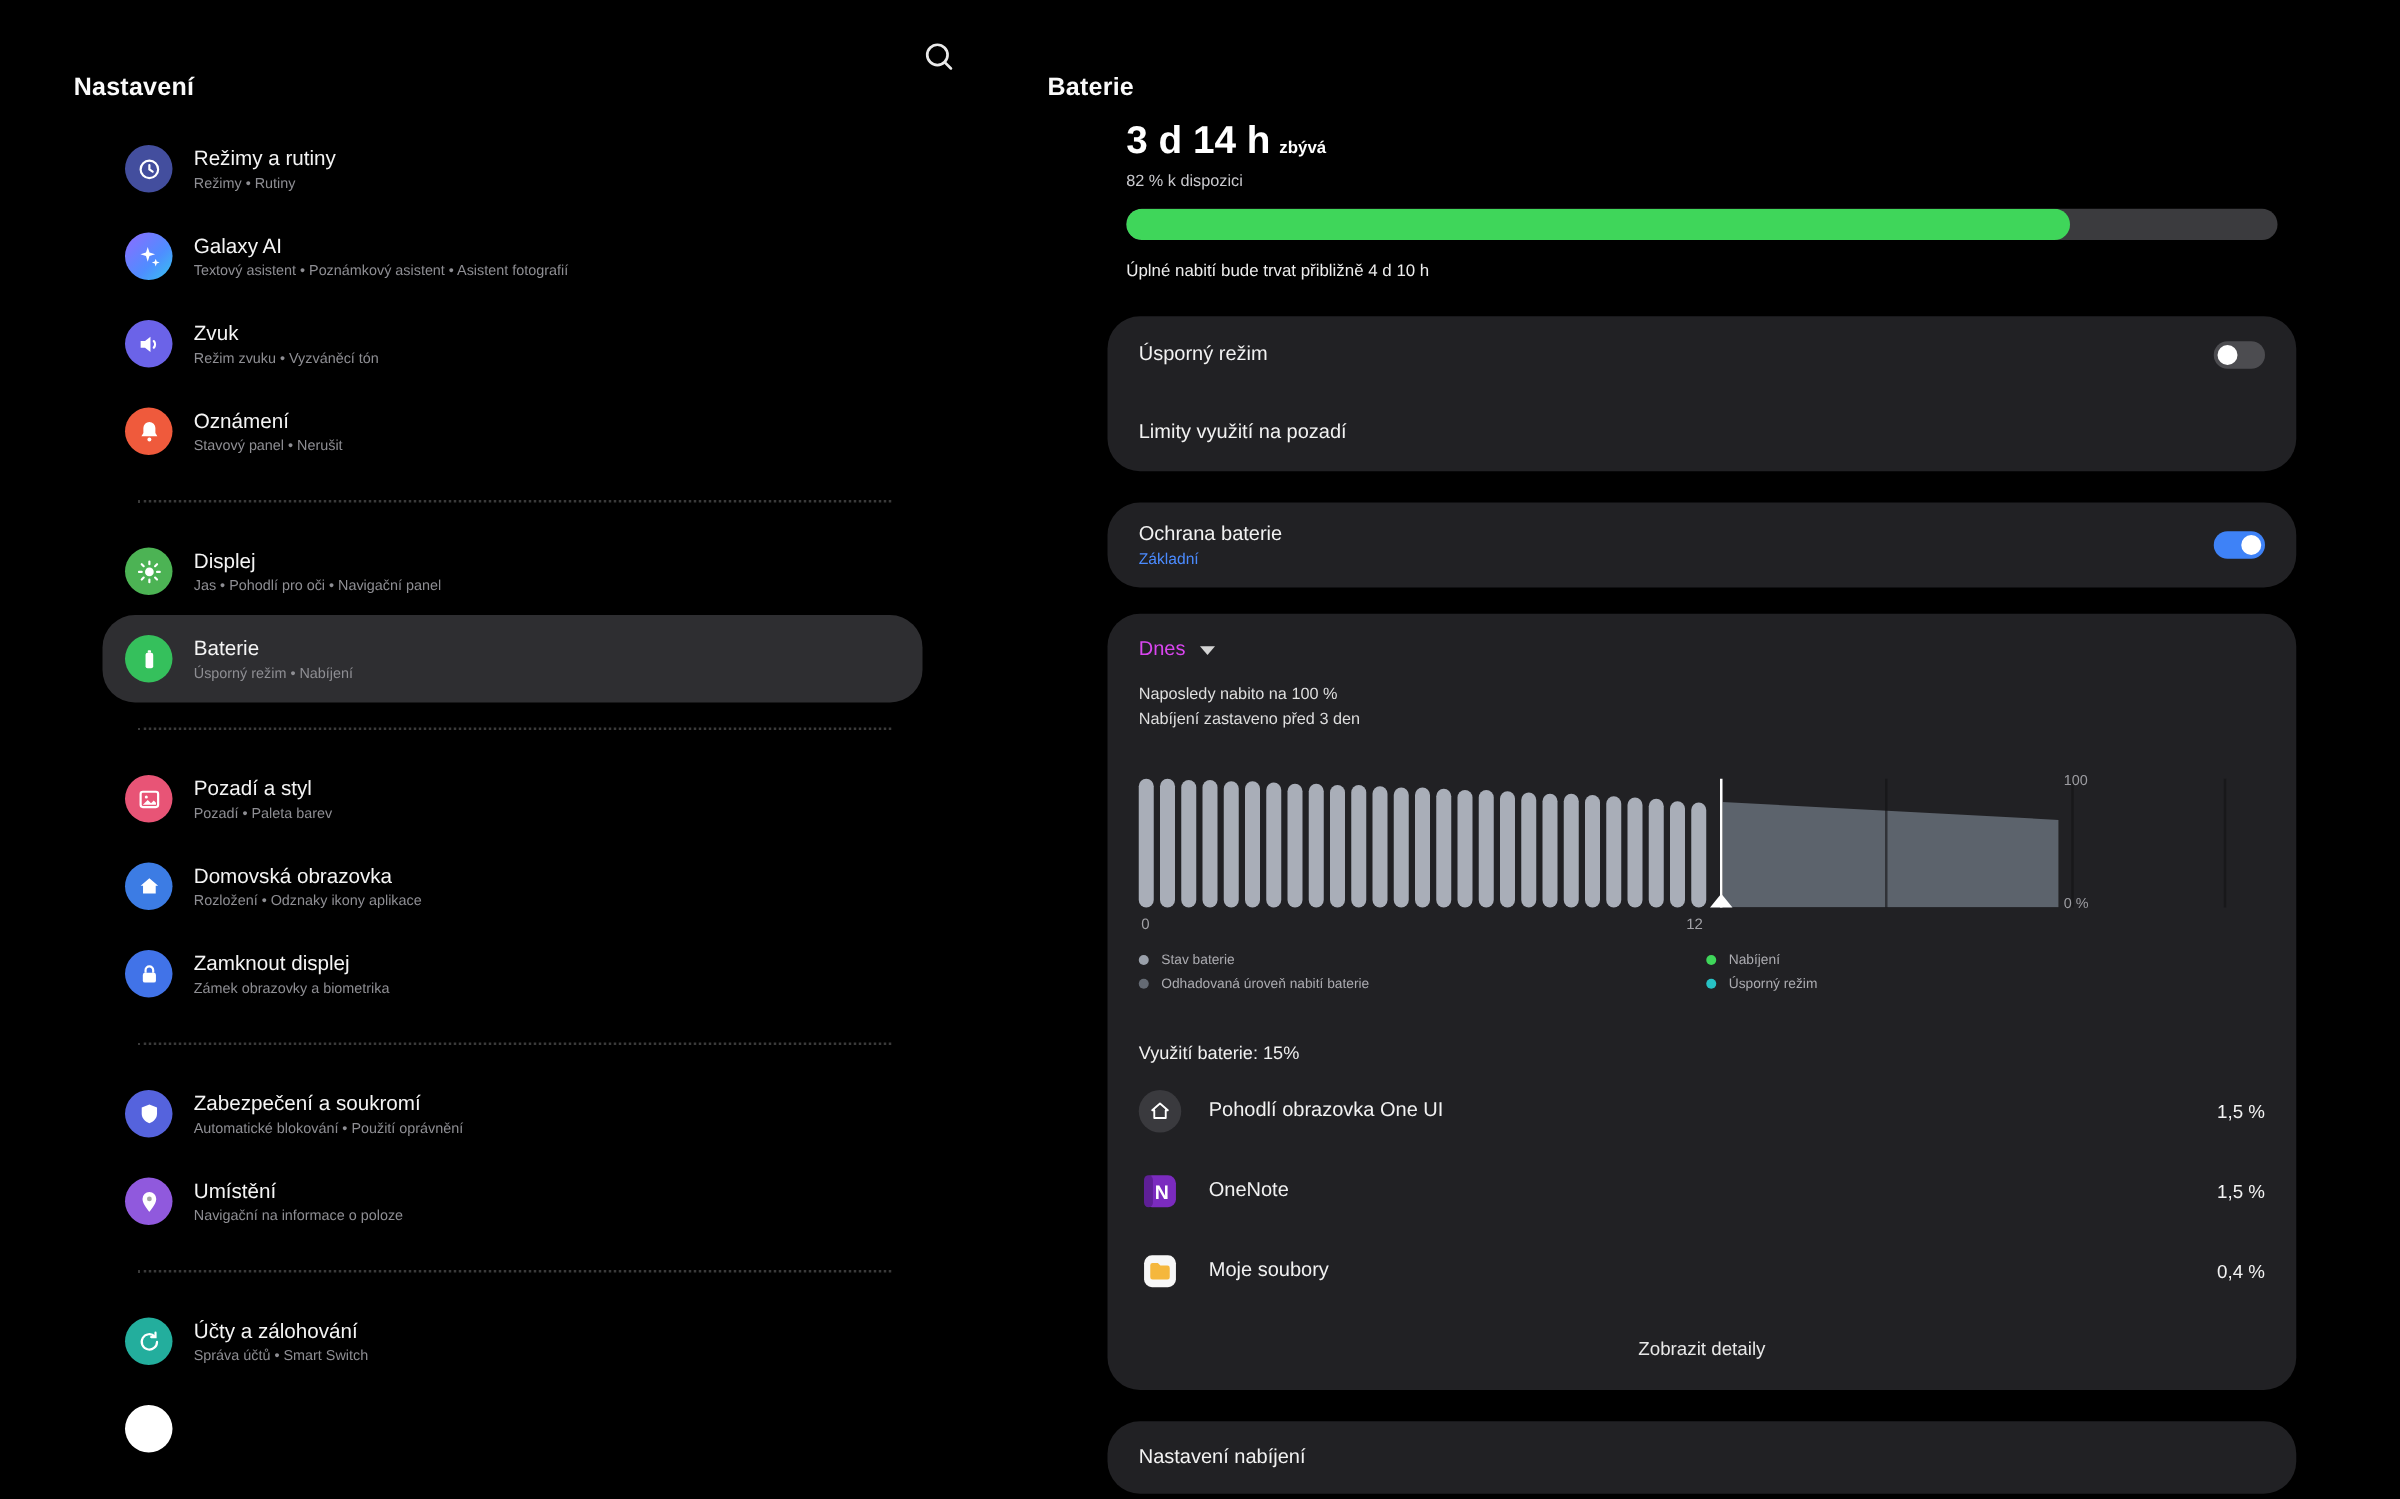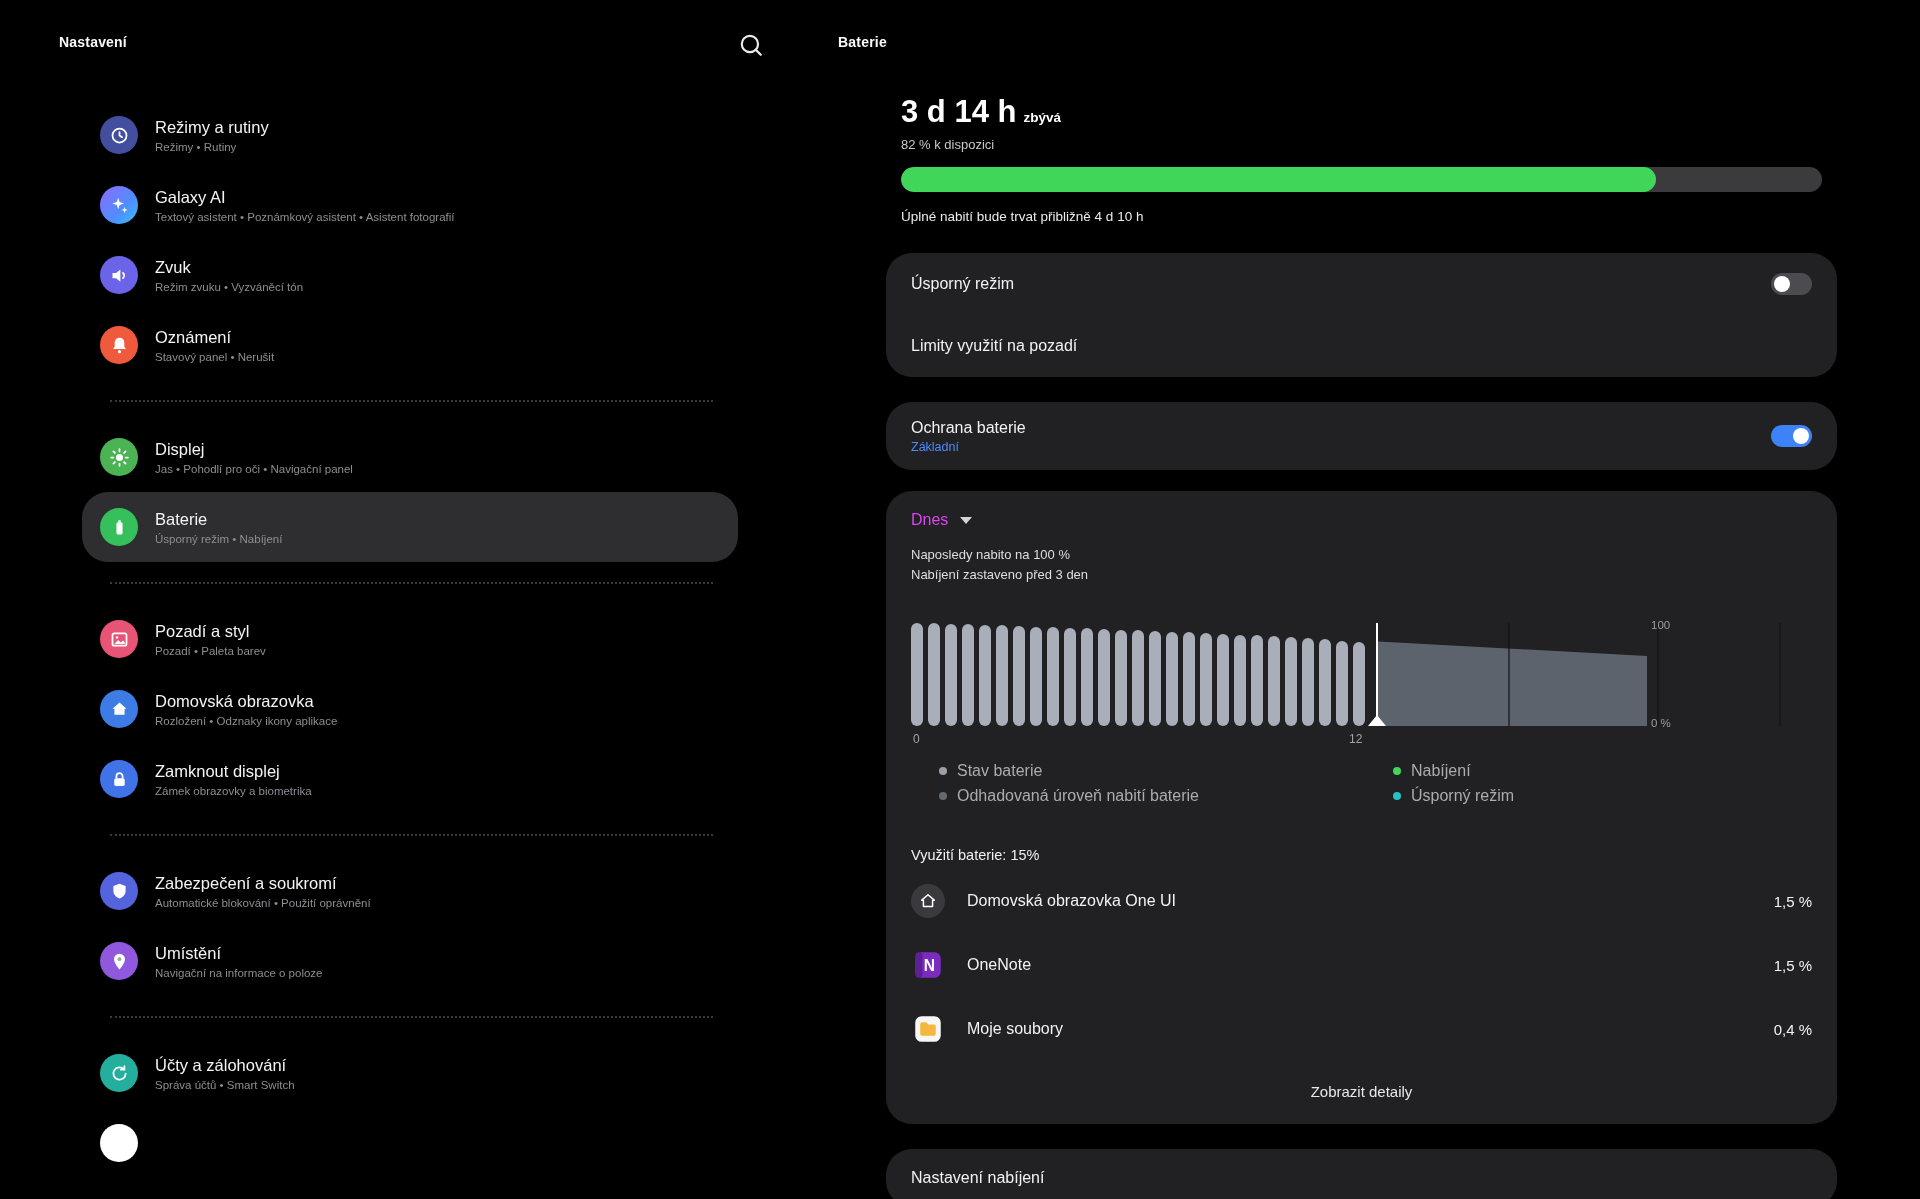--- a/index.html
+++ b/index.html
@@ -1,19 +1,19 @@
 <!DOCTYPE html>
 <html><head>
 <meta charset="utf-8">
 <style>
   * { margin:0; padding:0; box-sizing:border-box; }
   html,body { width:1920px; height:1199px; background:#000; }
   body { font-family:"Liberation Sans", sans-serif; color:#f2f2f2; position:relative; overflow:hidden; }
 
-  .pane-title { font-size:14px; font-weight:700; color:#fafafa; letter-spacing:.2px; }
+  .pane-title { font-size:20px; font-weight:700; color:#fafafa; letter-spacing:.2px;margin-top:25px; }
 
   
   #left-pane { position:absolute; left:0; top:0; width:800px; height:100%; }
   #left-title { position:absolute; left:59px; top:34px; }
   #search-btn { position:absolute; left:738px; top:32px; width:28px; height:28px; cursor:pointer; }
   #search-btn svg { width:26px; height:26px; }
   #sidebar { position:absolute; left:82px; top:100px; width:656px; }
   .side-item { display:flex; align-items:center; height:70px; padding:0 18px; border-radius:26px; cursor:pointer; }
   .side-item.selected { background:#2e2e31; }
   .icon-circle { width:38px; height:38px; border-radius:50%; flex:0 0 38px; display:flex; align-items:center; justify-content:center; margin-right:17px; overflow:hidden; }
@@ -61,21 +61,21 @@
   .gridline { position:absolute; top:0; bottom:0; width:2px; background:rgba(18,18,20,.6); }
   .marker-line { position:absolute; left:465px; top:0; bottom:0; width:2px; background:#fff; z-index:3; }
   .marker-tri { position:absolute; left:457px; bottom:0; width:0; height:0; border-left:9px solid transparent; border-right:9px solid transparent; border-bottom:11px solid #fff; z-index:3; }
   .y-label { position:absolute; right:-36px; font-size:11.5px; color:#9c9ca1; width:32px; }
   .y-label.top { top:-4px; } .y-label.bottom { bottom:-3px; }
   .x-labels { position:relative; width:870px; margin-top:6px; height:16px; font-size:12px; color:#a2a2a7; }
   .x-labels .x0 { position:absolute; left:2px; } .x-labels .x12 { position:absolute; left:438px; }
   .legend { margin-top:14px; display:flex; }
   .legend-col { display:flex; flex-direction:column; gap:7px; }
   .legend-col.first { width:454px; }
-  .legend-item { display:flex; align-items:center; font-size:16px; color:#ababb0;margin-left:28px; }
+  .legend-item { display:flex; align-items:center; font-size:11px; color:#ababb0; }
   .dot { width:8px; height:8px; border-radius:50%; margin-right:10px; flex:0 0 8px; }
 
   .usage-title { margin-top:42px; font-size:14.5px; color:#f0f0f0; }
   #apps { margin-top:6px; }
   .app-row { display:flex; align-items:center; height:64px; cursor:pointer; }
   .app-icon { width:34px; height:34px; margin-right:22px; display:flex; align-items:center; justify-content:center; }
   .app-icon svg { width:34px; height:34px; display:block; }
   .app-icon.circle-bg { background:#3a3a3e; border-radius:50%; }
   .app-icon.circle-bg svg { width:20px; height:20px; }
   .app-name { font-size:16px; color:#f2f2f2; flex:1; }
@@ -377,21 +377,21 @@
       </div>
 
       <div class="usage-title">Využití baterie: 15%</div>
       <div id="apps">
           <div class="app-row">
             <span class="app-icon circle-bg">
               <svg viewBox="0 0 24 24" fill="none" stroke="#fff" stroke-width="1.8" stroke-linejoin="round">
                 <path d="M12 4.5L4.5 11h2v7.5h11V11h2z"></path>
               </svg>
             </span>
-            <span class="app-name">Domovská obrazovka One UI</span>
+            <span class="app-name">Pohodlí obrazovka One UI</span>
             <span class="app-pct">1,5 %</span>
           </div>
           <div class="app-row">
             <span class="app-icon">
               <svg viewBox="0 0 24 24">
                 <rect x="3" y="3" width="18" height="18" rx="4.5" fill="#7b2bbf"></rect>
                 <rect x="3" y="3" width="5" height="18" rx="2.5" fill="#5e1f96"></rect>
                 <text x="13" y="16.5" font-size="11" font-weight="bold" fill="#fff" text-anchor="middle">N</text>
               </svg>
             </span>

